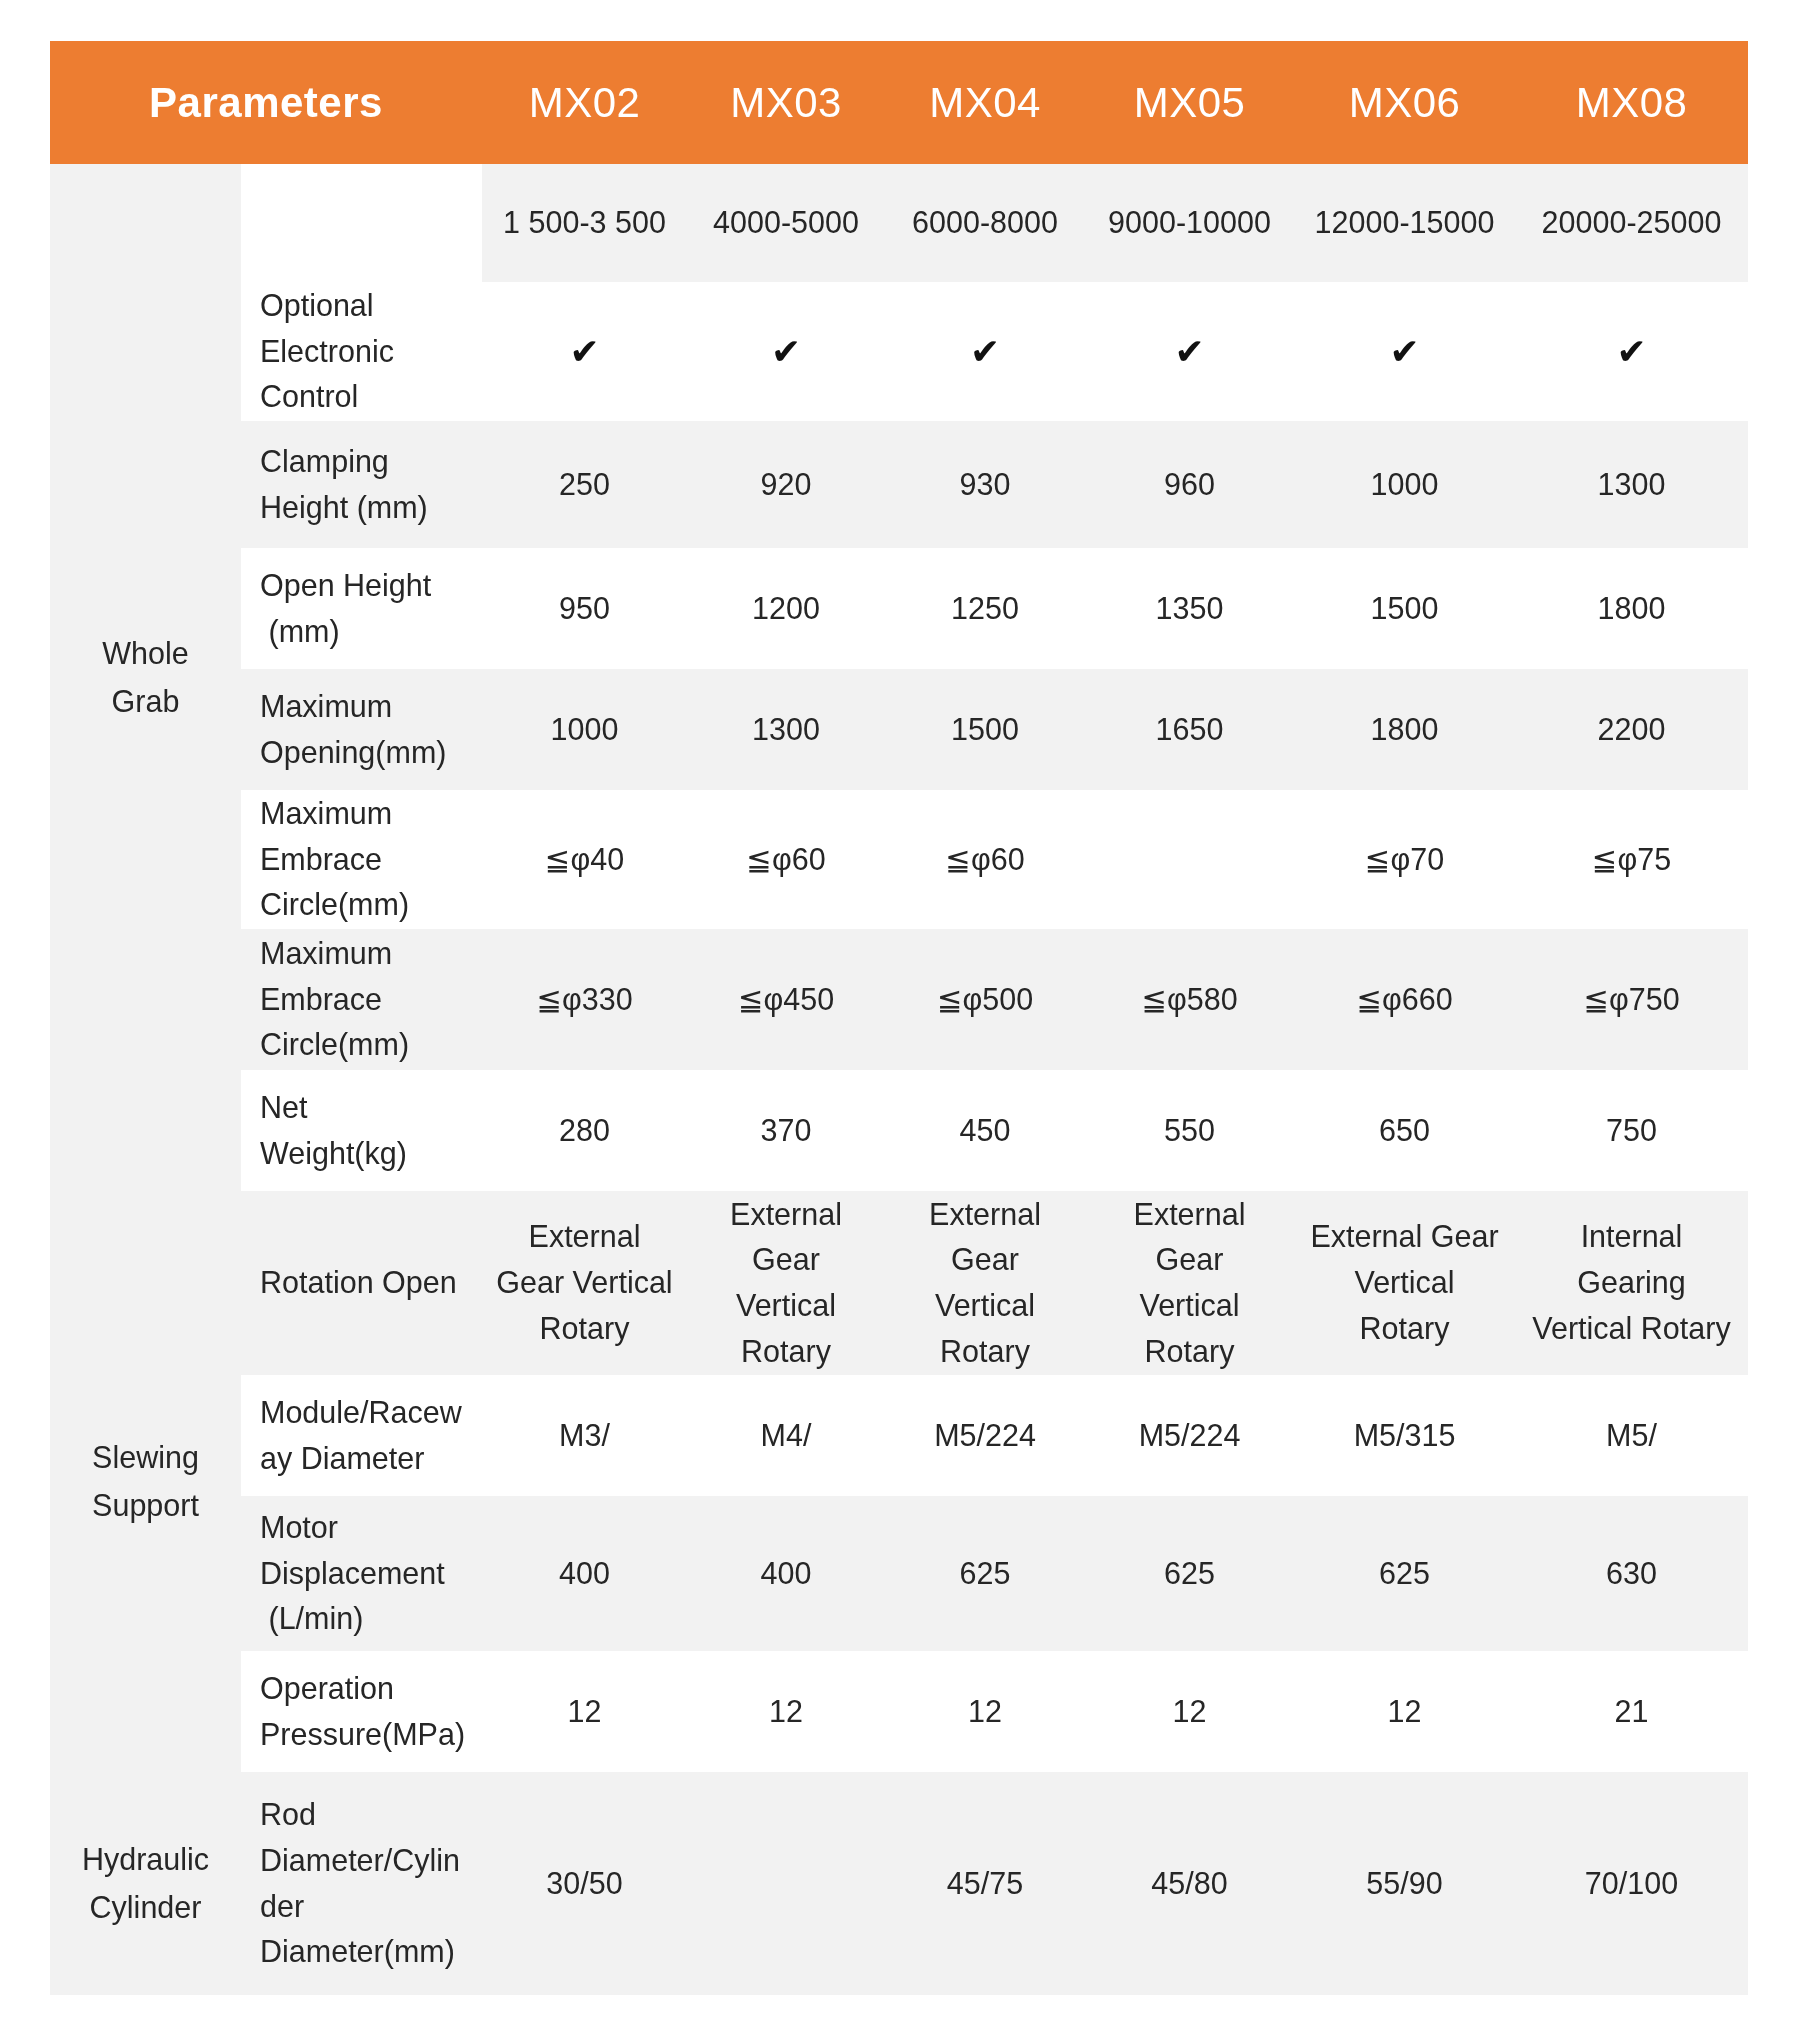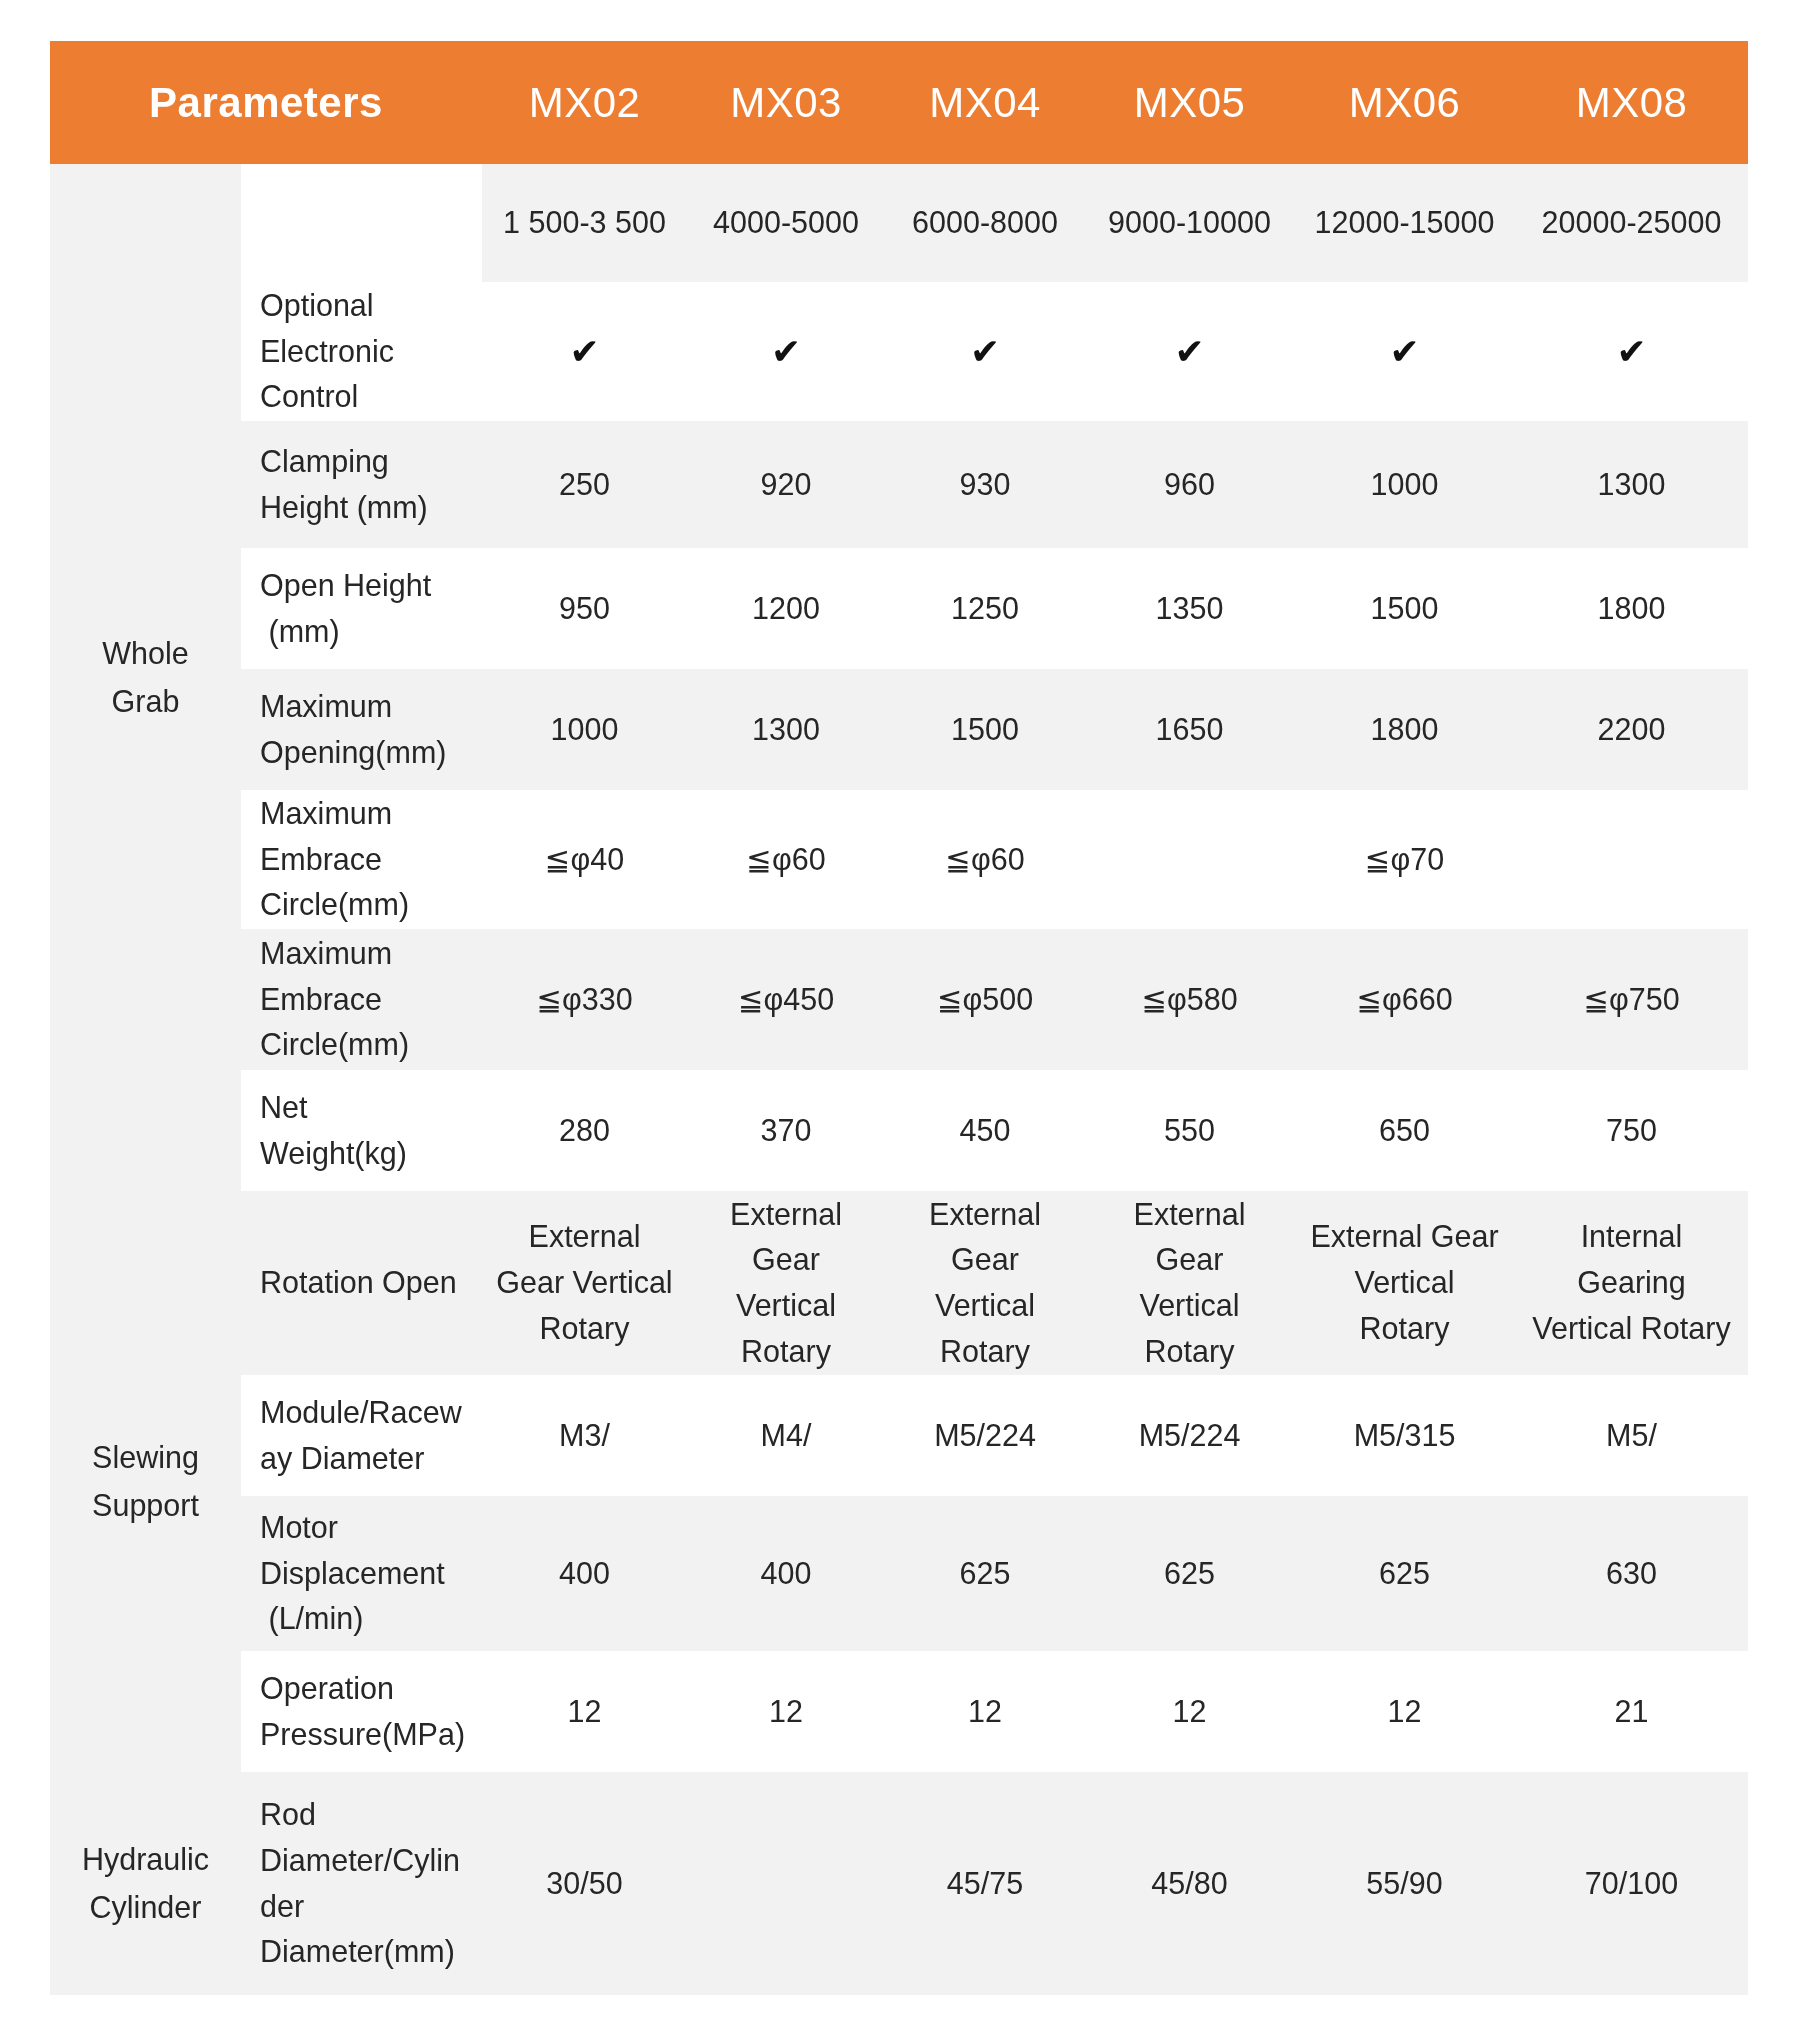--- a/index.html
+++ b/index.html
@@ -130,20 +130,21 @@
     <div class="cell value-cell shade-gray" style="grid-area: 6 / 6;">1650</div>
     <div class="cell value-cell shade-gray" style="grid-area: 6 / 7;">1800</div>
     <div class="cell value-cell shade-gray" style="grid-area: 6 / 8;">2200</div>
     <div class="cell label-cell shade-white" style="grid-row: 7;">Maximum
 Embrace
 Circle(mm)</div>
     <div class="cell value-cell shade-white" style="grid-area: 7 / 3;">≦φ40</div>
     <div class="cell value-cell shade-white" style="grid-area: 7 / 4;">≦φ60</div>
     <div class="cell value-cell shade-white" style="grid-area: 7 / 5;">≦φ60</div>
     <div class="cell value-cell shade-white" style="grid-area: 7 / 7;">≦φ70</div>
+    <div class="cell value-cell shade-white" style="grid-area: 7 / 8;">≦φ75</div>
     <div class="cell label-cell shade-gray" style="grid-row: 8;">Maximum
 Embrace
 Circle(mm)</div>
     <div class="cell value-cell shade-gray" style="grid-area: 8 / 3;">≦φ330</div>
     <div class="cell value-cell shade-gray" style="grid-area: 8 / 4;">≦φ450</div>
     <div class="cell value-cell shade-gray" style="grid-area: 8 / 5;">≦φ500</div>
     <div class="cell value-cell shade-gray" style="grid-area: 8 / 6;">≦φ580</div>
     <div class="cell value-cell shade-gray" style="grid-area: 8 / 7;">≦φ660</div>
     <div class="cell value-cell shade-gray" style="grid-area: 8 / 8;">≦φ750</div>
     <div class="cell label-cell shade-white" style="grid-row: 9;">Net

